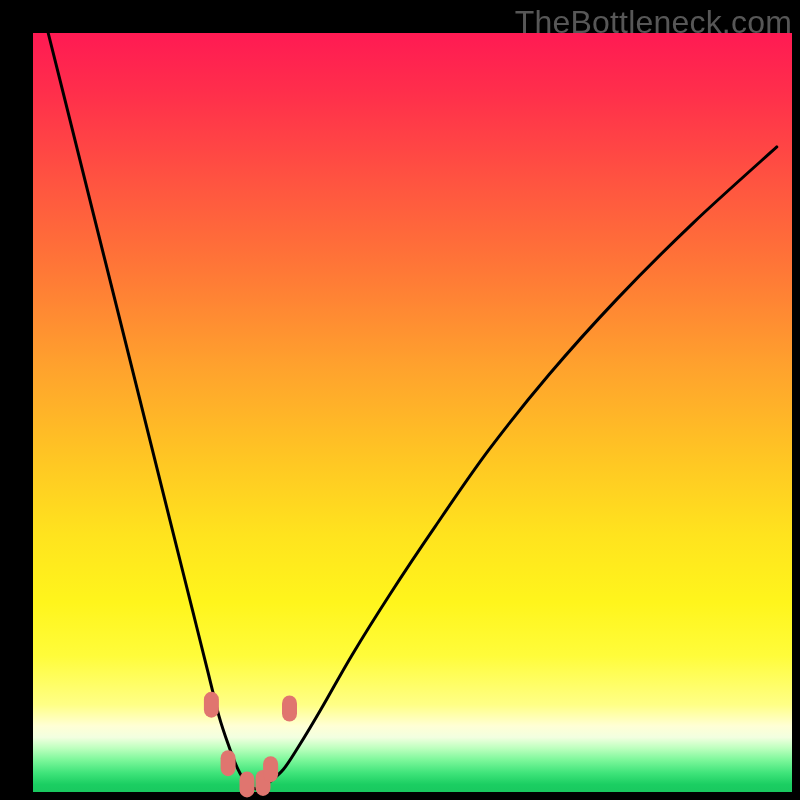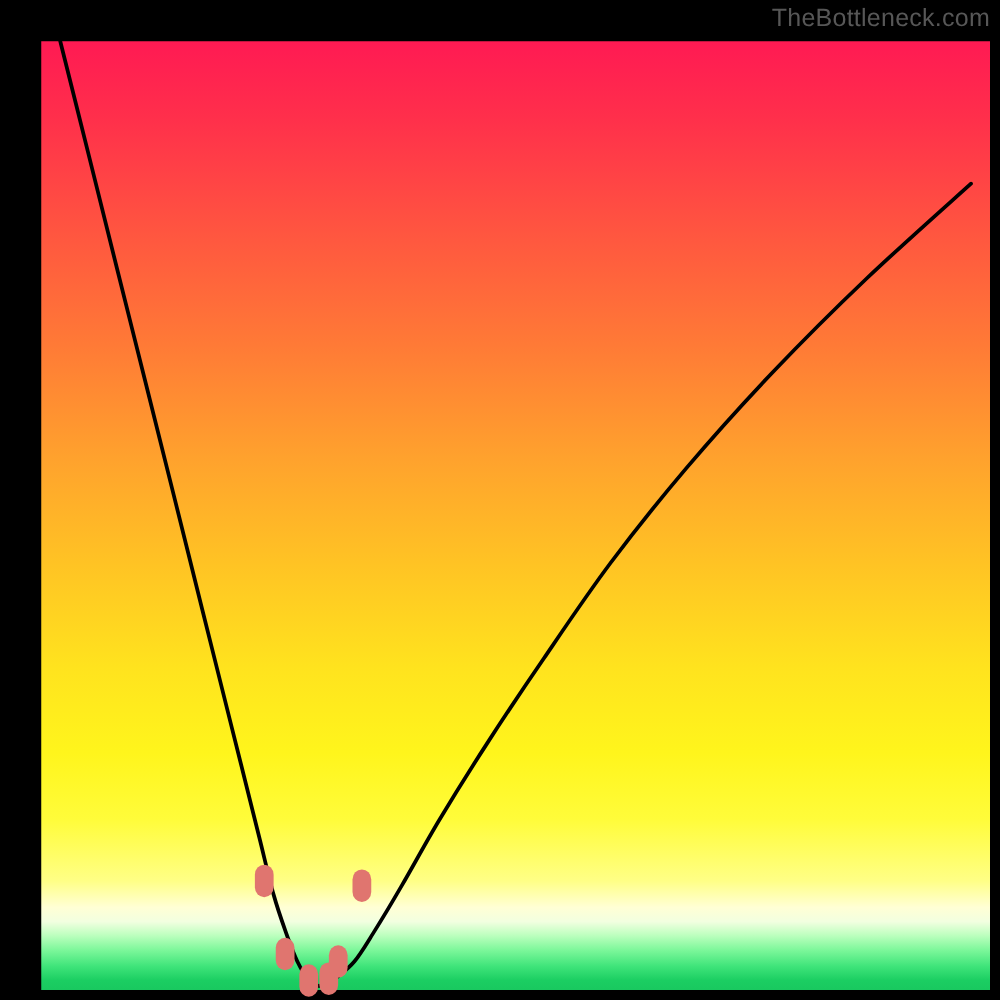--- a/index.html
+++ b/index.html
@@ -44,21 +44,21 @@
       #3fe47a 97.5%,
       #1bce62 99%,
       #19c85f 100%
     );
   }
   .watermark {
     position: absolute;
     top: 4px;
     right: 8px;
     color: #575757;
-    font-size: 20px;
+    font-size: 32px;
     letter-spacing: 0.2px;
     font-weight: 400;
     z-index: 50;
   }
   svg.curve {
     position: absolute;
     left: 0;
     top: 0;
     width: 759px;
     height: 759px;

